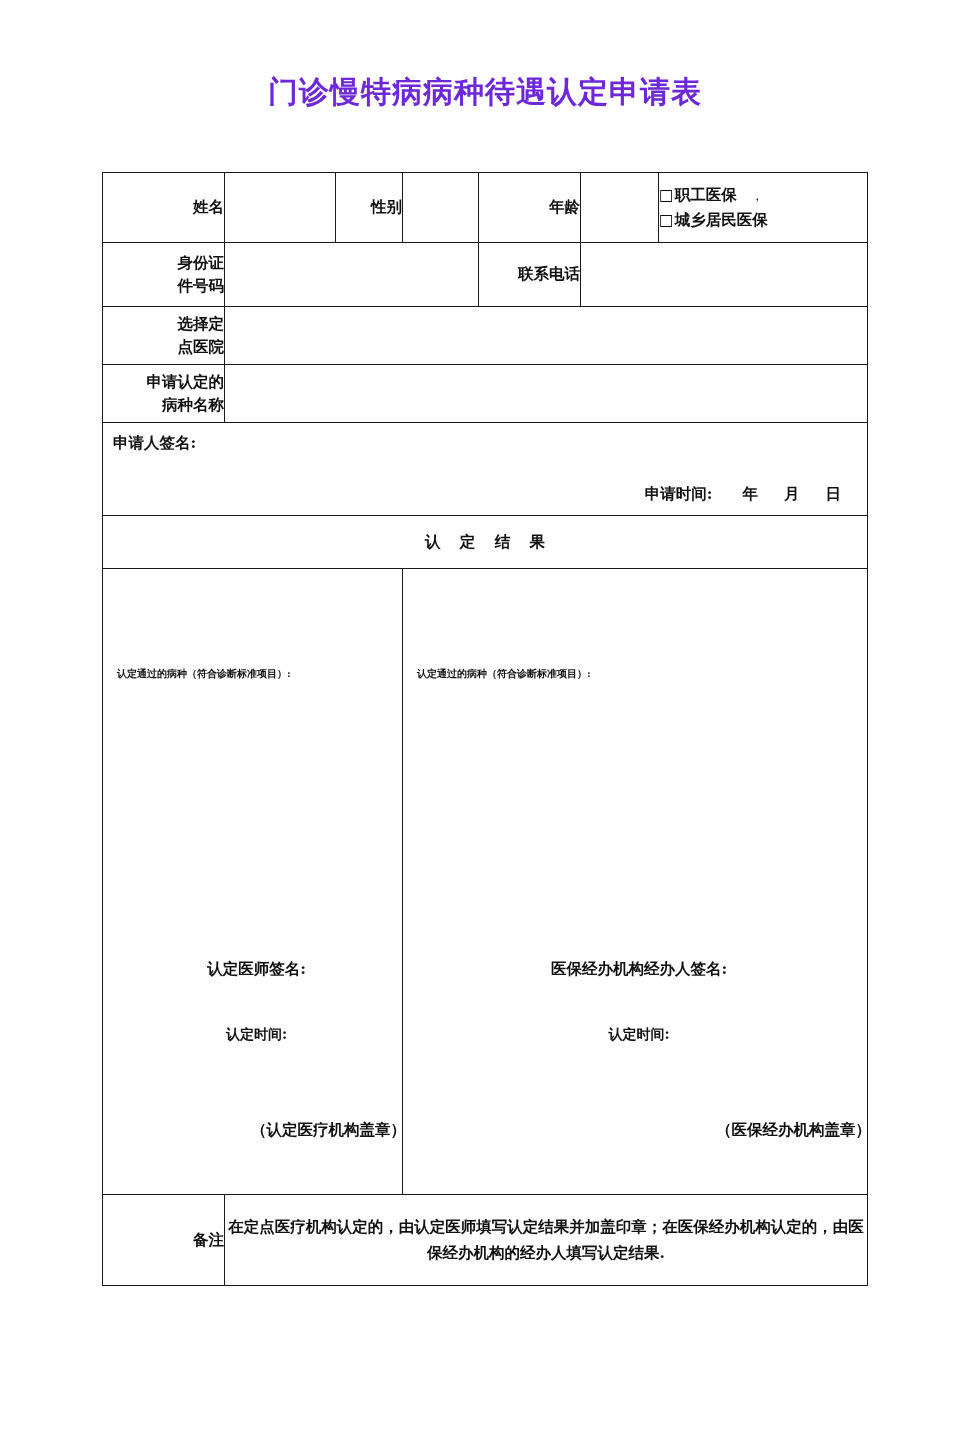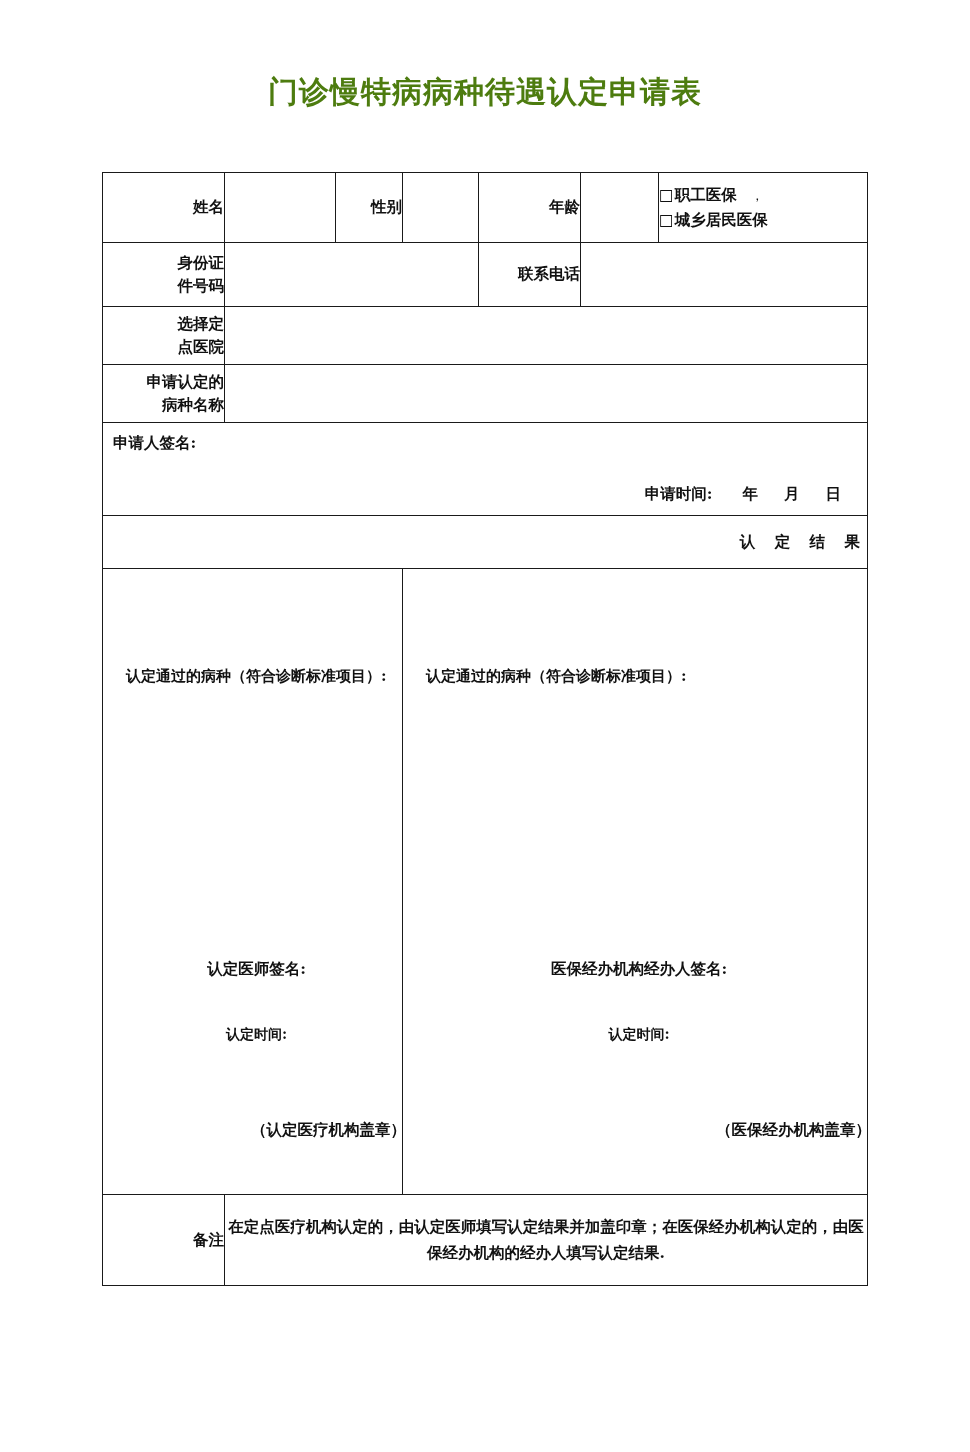--- a/index.html
+++ b/index.html
@@ -24,21 +24,21 @@
 
   .doc-title {
     position: absolute;
     left: 0;
     top: 72px;
     width: 970px;
     text-align: center;
     font-size: 30px;
     font-weight: bold;
     letter-spacing: 1px;
-    color: #4d7c0f;
+    color: #6d28d9;
     font-family: "DejaVu Serif", "Liberation Serif", serif;
   }
 
   .form-table {
     position: absolute;
     left: 102px;
     top: 172px;
     width: 765px;
     border-collapse: collapse;
     table-layout: fixed;
@@ -96,21 +96,21 @@
     bottom: 10px;
     font-size: 15.5px;
     font-weight: bold;
     white-space: nowrap;
   }
   .applicant-date .gap { display: inline-block; width: 26px; }
   .applicant-date .gap-lg { display: inline-block; width: 30px; }
 
   .result-head {
     height: 52px;
-    text-align: right;
+    text-align: center;
     font-size: 17px;
     font-weight: bold;
     letter-spacing: 7px;
     text-indent: 7px;
     margin-left: 39px;
   }
 
   .result-body {
     height: 625px;
     position: relative;
@@ -121,22 +121,22 @@
     position: absolute;
     top: 0;
     bottom: 0;
     overflow: hidden;
   }
   .result-col.right { left: 0; width: 100%; }
 
   .res-passed {
     position: absolute;
     top: 98px;
-    left: 23px;
-    font-size: 15px;
+    left: 14px;
+    font-size: 10px;
     font-weight: bold;
     white-space: nowrap;
   }
   .res-sign {
     position: absolute;
     top: 390px;
     width: 100%;
     text-align: center;
     font-size: 15.5px;
     font-weight: bold;

